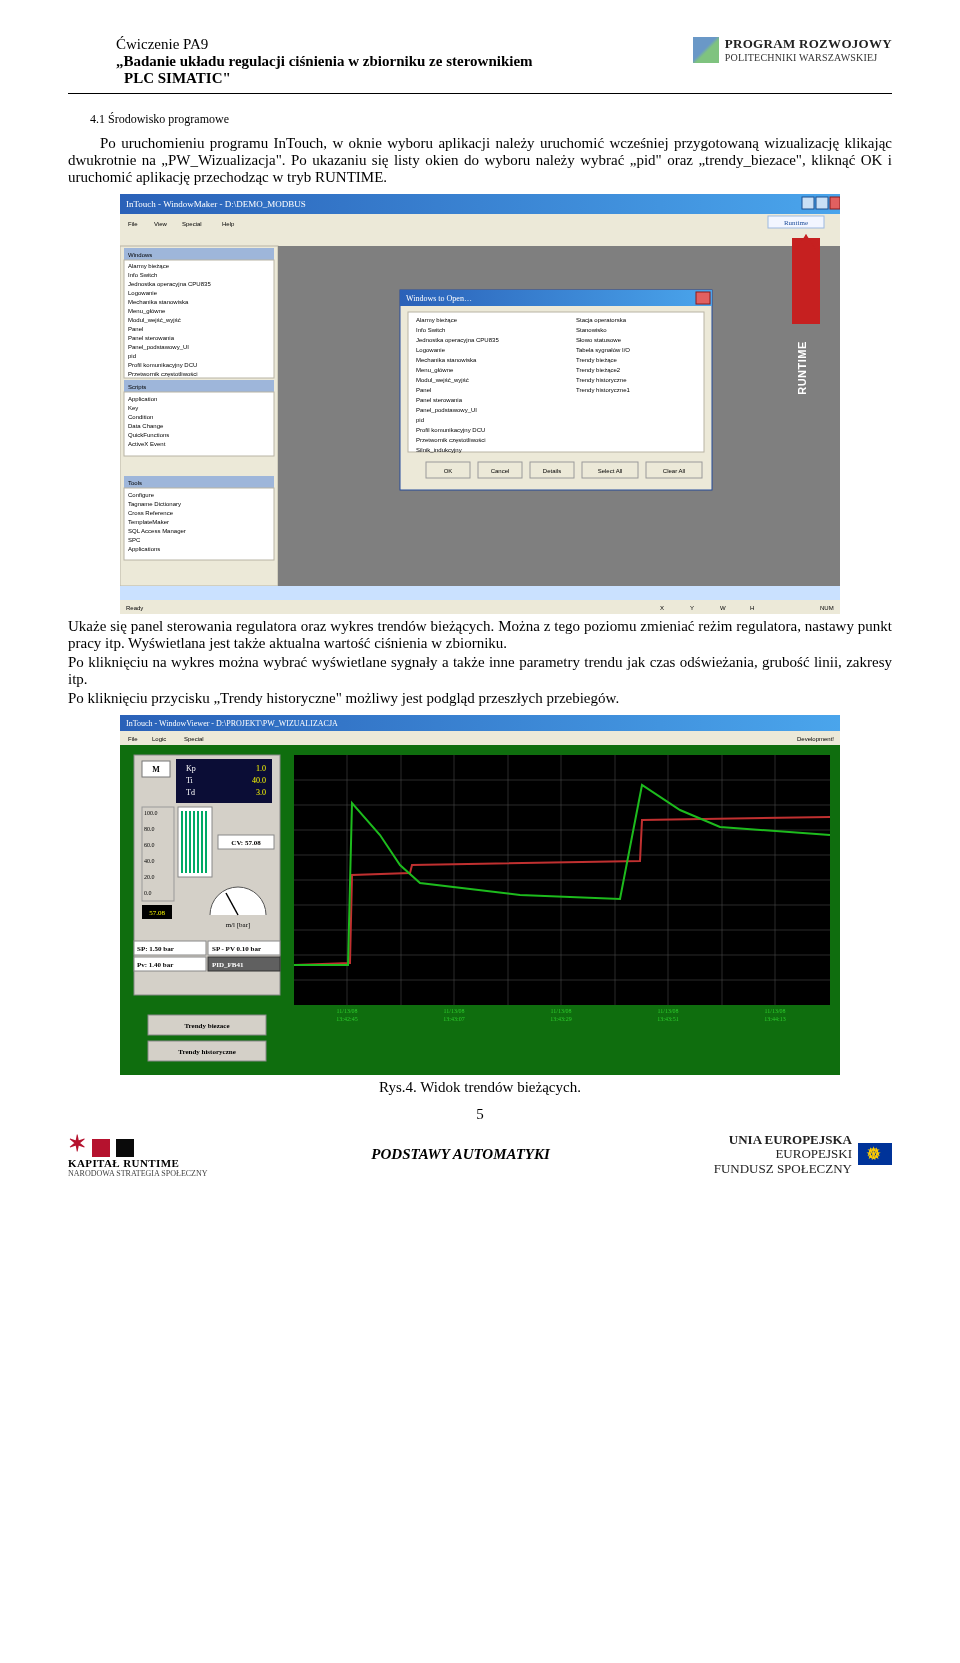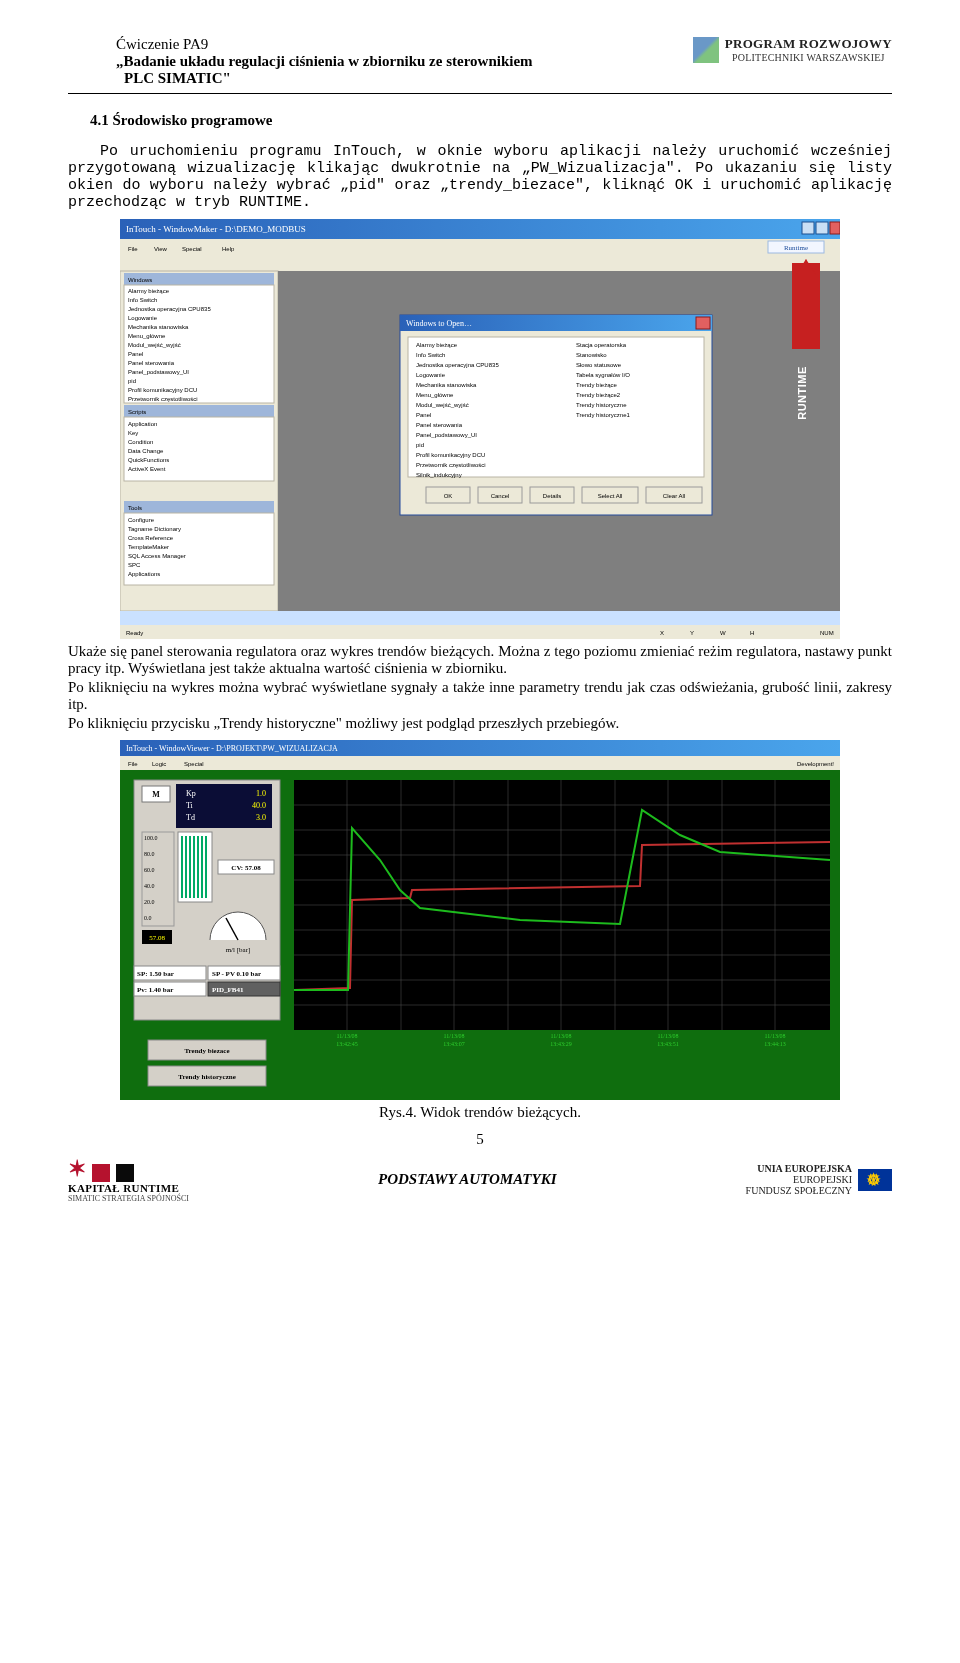--- a/index.html
+++ b/index.html
@@ -20,51 +20,51 @@
     justify-content: space-between;
     align-items: flex-start;
   }
   .header-left {
     max-width: 620px;
     margin-left: 48px;
   }
   .header-left .line1 { font-weight: normal; }
   .header-left .line2 { font-weight: bold; }
   .header-left .line3 { font-weight: bold; padding-left: 8px; }
-  .header-right { text-align: center; }
+  .header-right { text-align: left; }
   .header-right .logo-row { display: flex; align-items: center; gap: 6px; }
   .header-right .logo-box {
     width: 26px; height: 26px;
     background: linear-gradient(135deg, #6a98c7 45%, #7fc37f 55%);
   }
   .header-right .logo-text .l1 { font-weight: bold; font-size: 13px; letter-spacing: 0.3px; color: #222; }
   .header-right .logo-text .l2 { font-size: 10px; color: #333; letter-spacing: 0.2px; }
   .hr-thin { border: none; border-top: 1px solid #000; margin: 6px 0 0 0; }
-  .section-title { font-size: 15px; margin: 18px 0 14px 22px; font-weight: bold; }
+  .section-title { font-size: 12px; margin: 18px 0 8px 22px; }
   .body-text { text-align: justify; margin: 2px 0; }
-  .indent { text-indent: 32px; font-family: Liberation Mono, monospace; }
+  .indent { text-indent: 32px; }
   .figs-wrap { margin: 8px 0 4px 0; text-decoration: underline; }
   .fig { display: block; margin: 0 auto; }
   svg { display: block; margin: 0 auto; }
   .caption { text-align: center; margin: 4px 0 4px 0; }
   .page-num { text-align: center; margin-top: 10px; font-size: 15px; }
   .footer { display: flex; justify-content: space-between; align-items: center; margin-top: 8px; }
   .footer-left { display: flex; align-items: center; gap: 8px; }
   .kl-logo {
     display: flex; flex-direction: column; align-items: flex-start;
   }
   .kl-logo .shapes { display: flex; gap: 6px; align-items: flex-end; }
   .kl-logo .star { font-size: 22px; color: #b5122e; font-weight: bold; }
   .kl-logo .sq1 { width: 18px; height: 18px; background: #b5122e; }
   .kl-logo .sq2 { width: 18px; height: 18px; background: #0a0a0a; }
   .kl-logo .t1 { font-size: 11px; font-weight: bold; letter-spacing: 0.4px; }
   .kl-logo .t2 { font-size: 8px; color: #444; }
   .footer-center { font-style: italic; font-weight: bold; text-align: center; }
   .footer-right { display: flex; align-items: center; gap: 6px; }
-  .footer-right .txt { font-size: 10px; text-align: right; line-height: 1.1; color: #222; }
+  .footer-right .txt { font-size: 13px; text-align: right; line-height: 1.1; color: #222; }
   .eu-flag { width: 34px; height: 22px; background: #003399; position: relative; }
   .eu-flag::after {
     content: "★"; color: #fc0; font-size: 8px; position: absolute; left: 12px; top: 6px;
     text-shadow: 4px 0 #fc0, -4px 0 #fc0, 0 4px #fc0, 0 -4px #fc0,
       3px 3px #fc0, -3px 3px #fc0, 3px -3px #fc0, -3px -3px #fc0;
   }
   
   .win-text { font: 6px Tahoma, Arial, sans-serif; fill: #000; }
   .runtime-text { font: bold 11px Arial, sans-serif; fill: #fff; letter-spacing: 0.5px; }
 </style>
@@ -364,21 +364,21 @@
 
   <div class="footer">
     <div class="footer-left">
       <div class="kl-logo">
         <div class="shapes">
           <span class="star">✶</span>
           <span class="sq1"></span>
           <span class="sq2"></span>
         </div>
         <span class="t1">KAPITAŁ RUNTIME</span>
-        <span class="t2">SIMATIC STRATEGIA SPÓJNOŚCI</span>
+        <span class="t2">NARODOWA STRATEGIA SPOŁECZNY</span>
       </div>
     </div>
     <div class="footer-center">PODSTAWY AUTOMATYKI</div>
     <div class="footer-right">
       <div class="txt">
         <div style="font-weight:bold">UNIA EUROPEJSKA</div>
         <div>EUROPEJSKI</div>
         <div>FUNDUSZ SPOŁECZNY</div>
       </div>
       <div class="eu-flag"></div>

